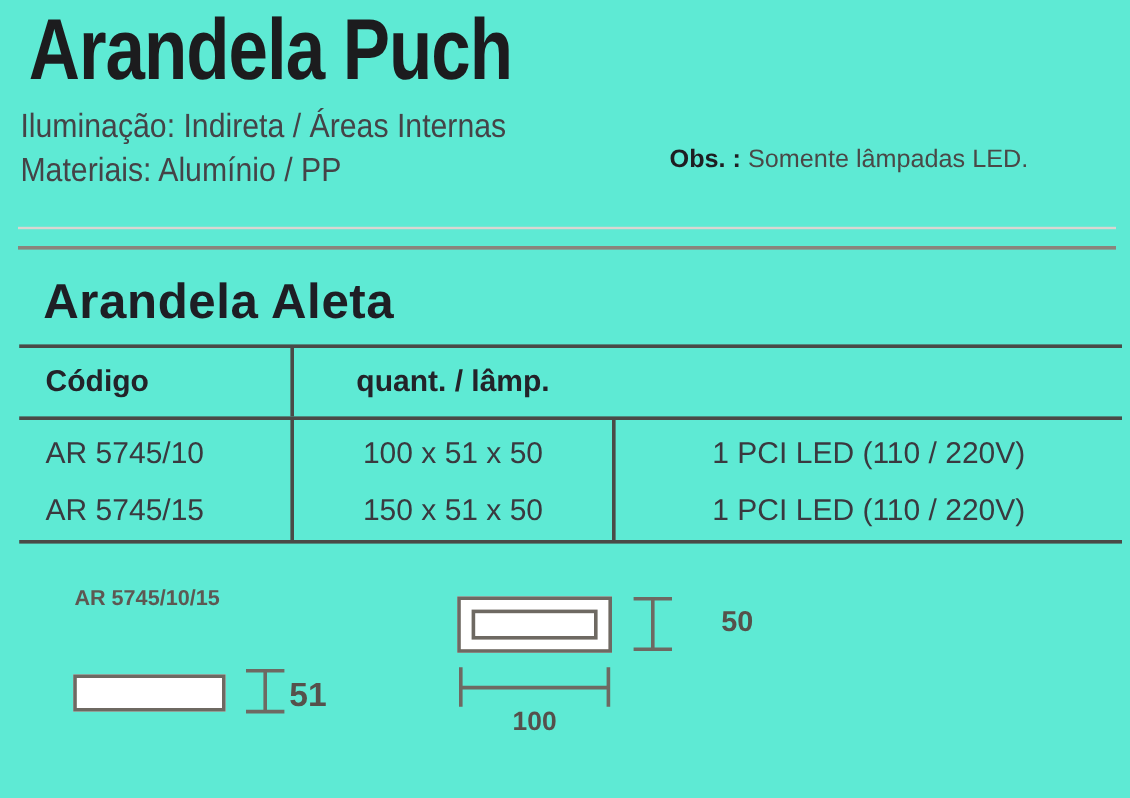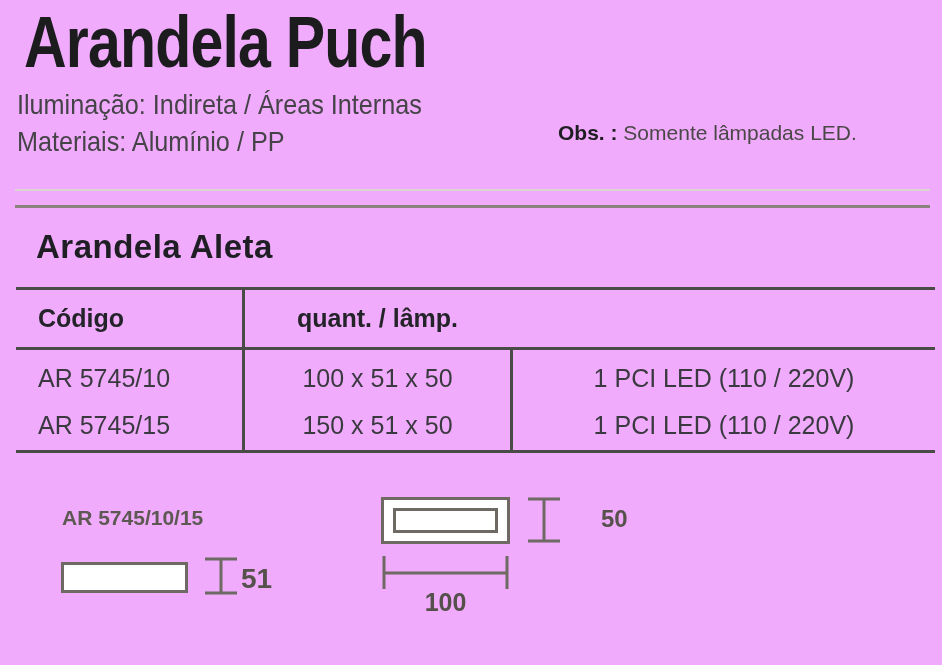--- a/index.html
+++ b/index.html
@@ -1,17 +1,17 @@
 <!DOCTYPE html>
 <html><head>
 <meta charset="utf-8">
 <style>
   html,body{margin:0;padding:0;background:#ffffff;}
   .canvas{
-    position:relative;width:942px;height:665px;background:#f0abfc;
+    position:relative;width:942px;height:665px;background:#5eead4;
     font-family:"Liberation Sans","DejaVu Sans",sans-serif;
     color:#1e1e22;overflow:hidden;
   }
   
   .title{
     position:absolute;left:24px;top:6px;margin:0;
     font-size:72px;font-weight:bold;line-height:1.0;letter-spacing:-1px;
     color:#1c1c1e;transform:scaleX(0.82);transform-origin:left top;white-space:nowrap;
   }
   .subtitles{position:absolute;left:17px;top:86px;}
@@ -20,41 +20,41 @@
     transform:scaleX(0.90);transform-origin:left top;
   }
   .obs{position:absolute;left:558px;top:121px;font-size:21px;color:#4a4847;white-space:nowrap;}
   .obs b{color:#1e1e22;font-weight:bold;}
   
   .rule-thin{position:absolute;left:15px;top:189px;width:915px;height:2px;background:#d9d6d1;}
   .rule-main{position:absolute;left:15px;top:205px;width:915px;height:3px;background:#8a847c;}
   
   .section-title{
     position:absolute;left:36px;top:228px;margin:0;
-    font-size:33px;font-weight:bold;color:#1e1e24;letter-spacing:0.5px;white-space:nowrap;
+    font-size:41px;font-weight:bold;color:#1e1e24;letter-spacing:0.5px;white-space:nowrap;
   }
   
   .spec-table{
     position:absolute;left:16px;top:287px;width:919px;
     border-top:3px solid #4a4a47;border-bottom:3px solid #4a4a47;
     box-sizing:border-box;
   }
   .trow{display:grid;grid-template-columns:226px 268px 1fr;}
   .thead{border-bottom:3px solid #4a4a47;}
   .cell{
     display:flex;align-items:center;justify-content:center;
     font-size:25px;color:#3a393f;height:50px;box-sizing:border-box;white-space:nowrap;
   }
   .thead .cell{height:57px;font-weight:bold;color:#232329;}
   .cell.c2,.cell.c3{border-left:3px solid #4a4a47;}
   .cell.c1{justify-content:flex-start;padding-left:22px;}
   .tbody .trow:first-child .cell{padding-top:6px;}
   
   .fig-code{
-    position:absolute;left:62px;top:506px;font-size:21px;font-weight:600;
+    position:absolute;left:62px;top:488px;font-size:18px;font-weight:600;
     color:#5d5852;white-space:nowrap;
   }
   .front-rect{
     position:absolute;left:61px;top:562px;width:127px;height:31px;
     border:3px solid #6e6962;box-sizing:border-box;background:#ffffff;
   }
   .dim-51-svg{position:absolute;left:203px;top:556px;}
   .dim-51-label{position:absolute;left:241px;top:563px;font-size:28px;font-weight:bold;color:#56514b;}
   .top-rect{
     position:absolute;left:381px;top:497px;width:129px;height:47px;
@@ -62,21 +62,21 @@
     display:flex;align-items:center;justify-content:center;
   }
   .top-rect-inner{
     width:105px;height:25px;border:3px solid #6e6962;box-sizing:border-box;background:#ffffff;
   }
   .dim-50-svg{position:absolute;left:526px;top:496px;}
   .dim-50-label{position:absolute;left:565px;top:505px;font-size:24px;font-weight:bold;color:#56514b;margin-left:36px;}
   .dim-w-svg{position:absolute;left:381px;top:554px;}
   .dim-100-label,.dim-150-label{
     position:absolute;left:381px;width:129px;text-align:center;
-    font-size:25px;font-weight:600;color:#55504b;
+    font-size:22px;font-weight:600;color:#55504b;
   }
   .dim-100-label{top:588px;}
   .dim-150-label{top:618px;}
 </style>
 </head>
 <body>
 
 <div class="canvas">
 
   <h1 class="title">Arandela Puch</h1>

